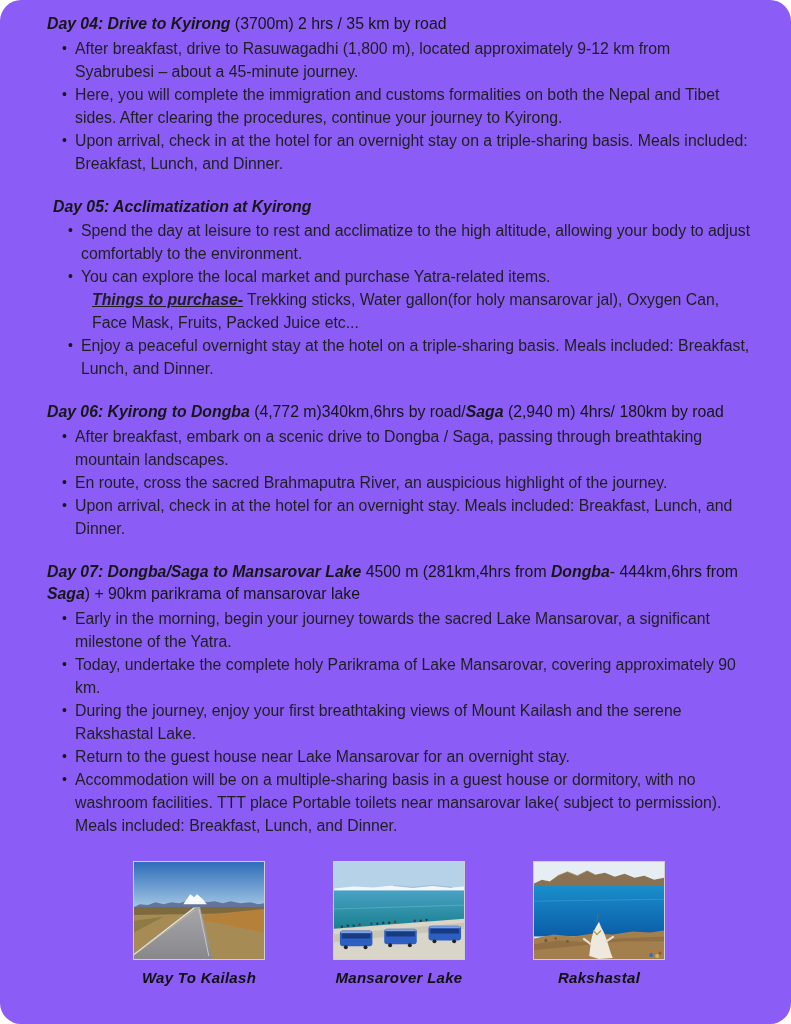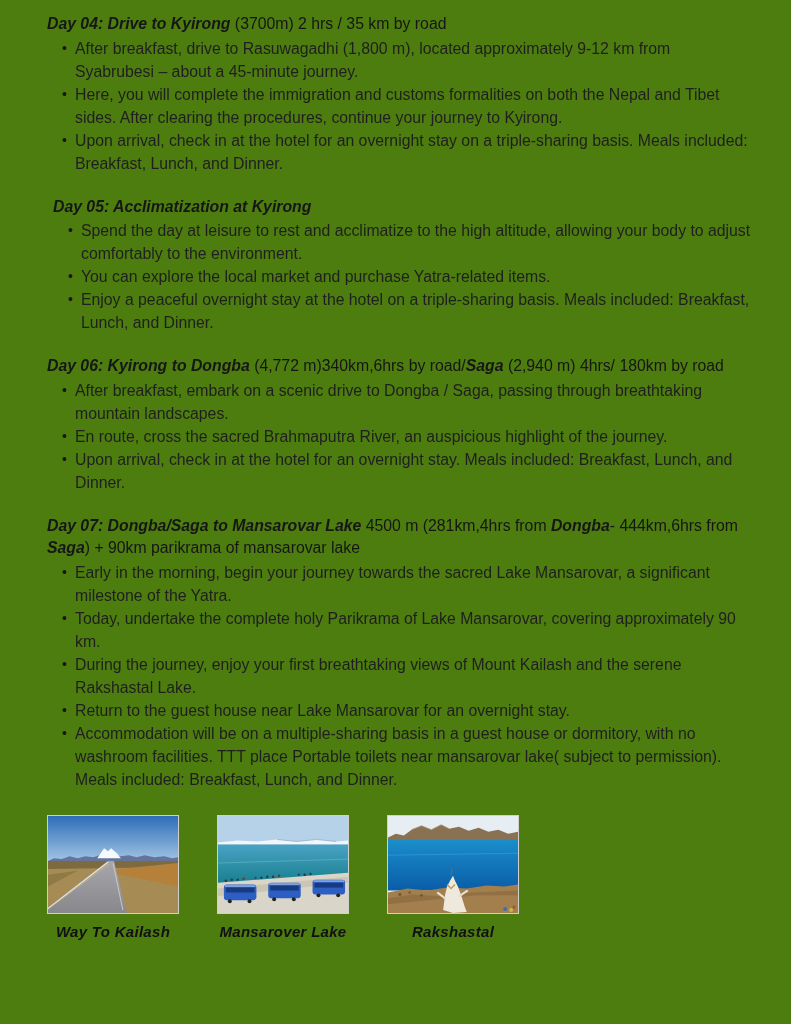--- a/index.html
+++ b/index.html
@@ -1,34 +1,34 @@
 <!DOCTYPE html>
 <html><head>
 <meta charset="utf-8">
 <style>
   * { margin:0; padding:0; box-sizing:border-box; }
   html,body { background:#ffffff; }
   .page {
-    width:791px; height:1024px; background:#4d7c0f; overflow:hidden;
-    font-family:"Liberation Sans", sans-serif; color:#1f1f1f;
+    width:791px; height:1024px; background:#8b5cf6; overflow:hidden;
+    font-family:"Liberation Sans", sans-serif; color:#1f1f1f;border-radius:21px;
   }
   .doc { padding:13px 40px 0 47px; }
   .day-section { margin-bottom:21px; }
   .day-section.indent { padding-left:6px; }
   .day-heading {
     font-size:15.8px; font-weight:normal; line-height:22.5px; color:#161616;
   }
   .seg-bold { font-weight:bold; font-style:italic; }
   .seg-underline { text-decoration:underline; }
   .bullet-list { margin-top:1px; }
   .bullet-item { display:flex; padding-left:15px; }
   .bullet-marker { flex:0 0 13px; width:13px; font-size:14px; line-height:22.5px; color:#161616; }
   .bullet-text { flex:1; font-size:15.8px; line-height:23px; }
   .sub-note { padding-left:11px; }
-  .gallery { display:flex; gap:38px; margin-top:24px; }
+  .gallery { display:flex; justify-content:center; gap:68px; margin-top:24px; }
   .photo-figure { width:132px; text-align:center; }
   .photo { width:132px; height:99px; border:1px solid #cfcfcf; background:#eee; }
   .photo svg { display:block; width:100%; height:100%; }
   .photo-caption {
     margin-top:9px; font-weight:bold; font-style:italic;
     font-size:15px; letter-spacing:0.3px; color:#111;
   }
 </style>
 </head>
 <body>
@@ -55,21 +55,21 @@
         </section>
         <section class="day-section indent">
           <h2 class="day-heading"><span class="seg-bold">Day 05: Acclimatization at Kyirong</span></h2>
           <div class="bullet-list">
             <div class="bullet-item">
               <span class="bullet-marker">•</span>
               <div class="bullet-text"><span>Spend the day at leisure to rest and acclimatize to the high altitude, allowing your body to adjust comfortably to the environment.</span></div>
             </div>
             <div class="bullet-item">
               <span class="bullet-marker">•</span>
-              <div class="bullet-text"><span>You can explore the local market and purchase Yatra-related items.</span></div>
+              <div class="bullet-text"><span>You can explore the local market and purchase Yatra-related items.</span><div class="sub-note"><span class="seg-bold seg-underline">Things to purchase-</span><span> Trekking sticks, Water gallon(for holy mansarovar jal), Oxygen Can, Face Mask, Fruits, Packed Juice etc...</span></div></div>
             </div>
             <div class="bullet-item">
               <span class="bullet-marker">•</span>
               <div class="bullet-text"><span>Enjoy a peaceful overnight stay at the hotel on a triple-sharing basis. Meals included: Breakfast, Lunch, and Dinner.</span></div>
             </div>
           </div>
         </section>
         <section class="day-section">
           <h2 class="day-heading"><span class="seg-bold">Day 06: Kyirong to Dongba</span><span> (4,772 m)340km,6hrs by road/</span><span class="seg-bold">Saga</span><span> (2,940 m) 4hrs/ 180km by road</span></h2>
           <div class="bullet-list">

